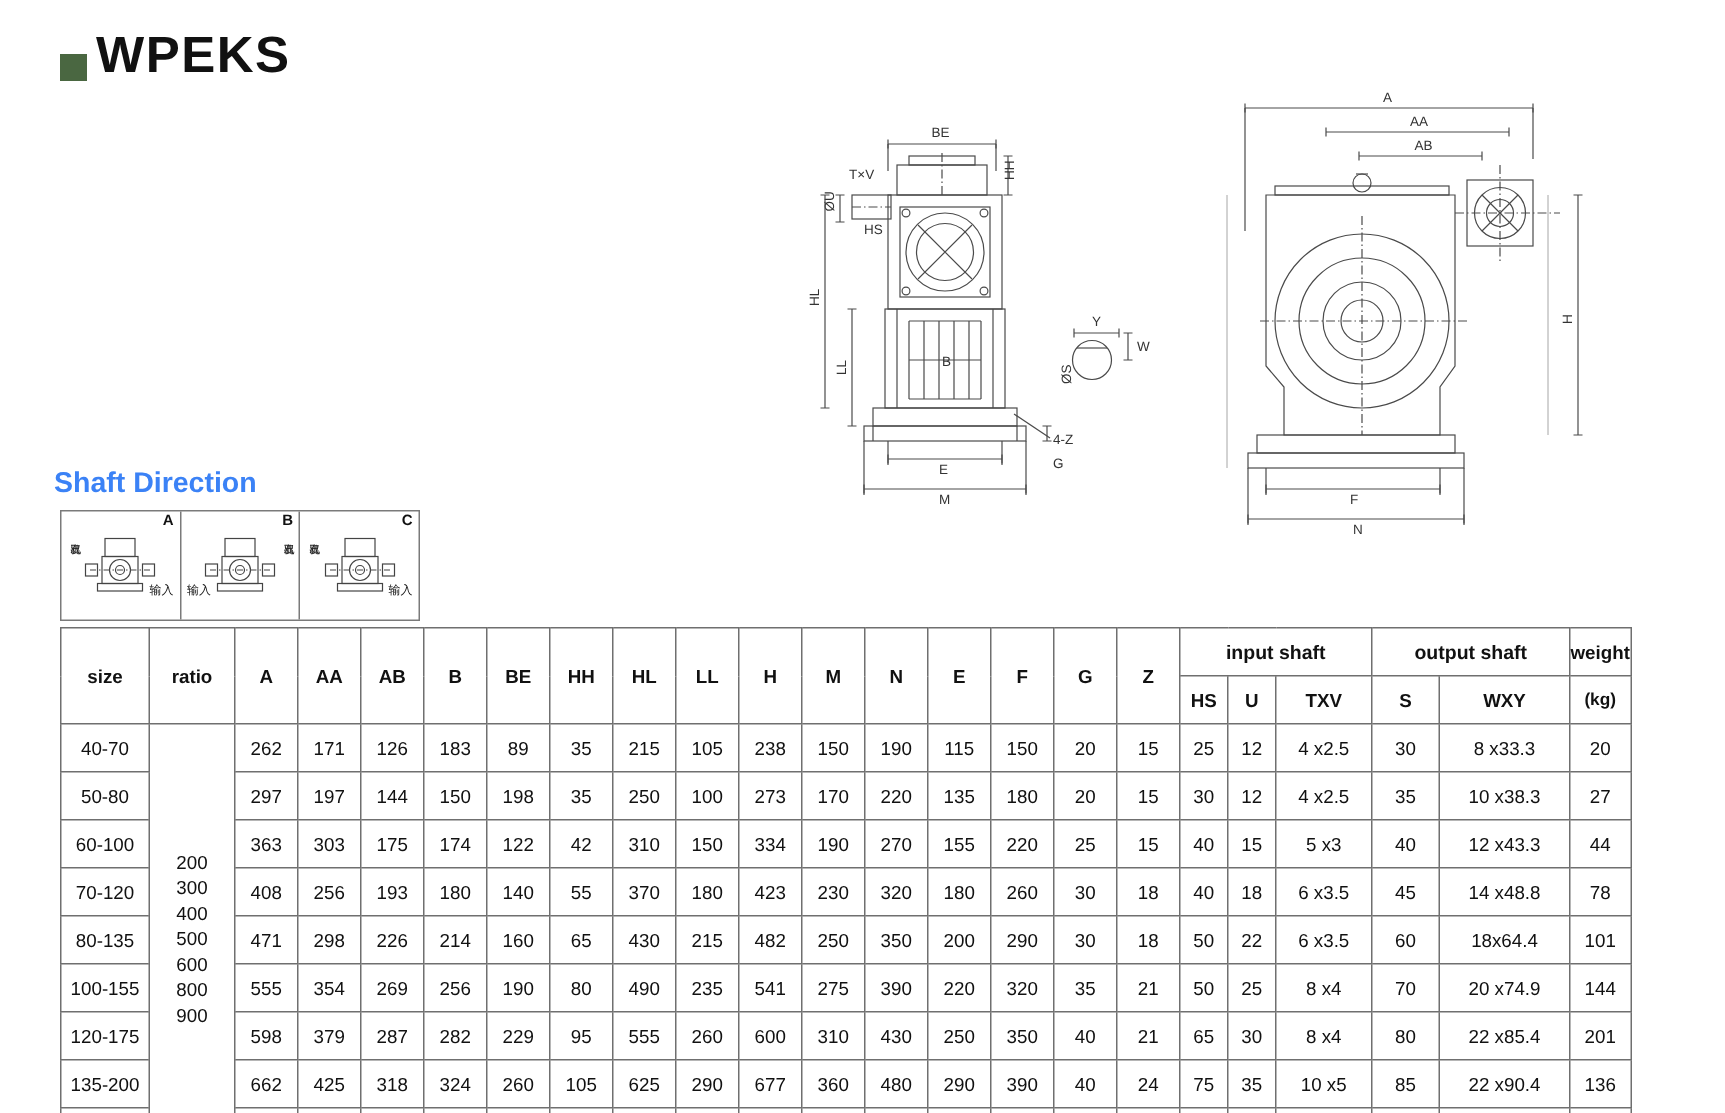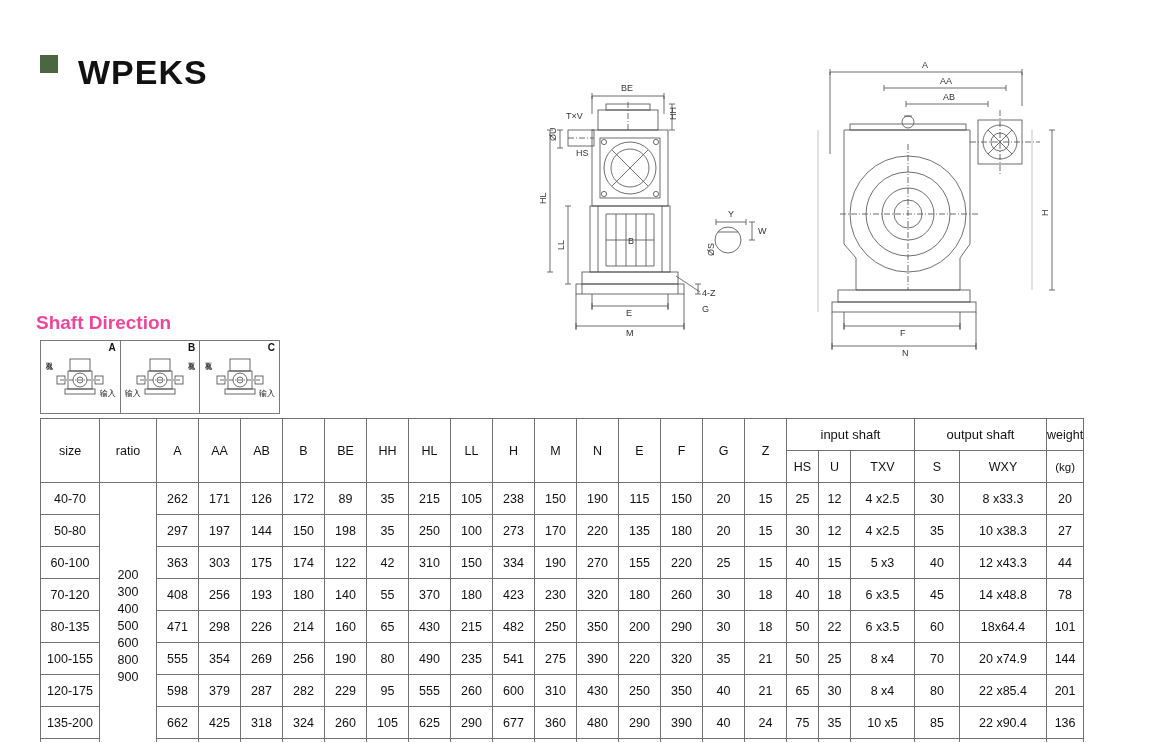--- a/index.html
+++ b/index.html
@@ -7,34 +7,34 @@
     width:1150px;height:742px;
     background:#ffffff;
     font-family:"Liberation Sans", sans-serif;
     color:#111;
     position:relative;
     overflow:hidden;
   }
   
   .title-row{
     position:absolute;left:40px;top:20px;
-    display:flex;align-items:flex-start;gap:20px;margin-top:35px;
+    display:flex;align-items:flex-end;gap:6px;
   }
   .title-marker{
     width:18px;height:18px;background:#4a6741;display:block;
   }
   .title-text{
     font-size:34px;font-weight:bold;letter-spacing:1px;color:#111;
     line-height:1;
   }
 
   
   .shaft-head{
     position:absolute;left:36px;top:312px;
-    font-size:19px;font-weight:bold;color:#ec4899;
+    font-size:19px;font-weight:bold;color:#3b82f6;
   }
   .shaft-box{
     position:absolute;left:40px;top:340px;
     width:238px;height:72px;
     border:1px solid #7a7a7a;
     display:flex;
   }
   .shaft-cell{
     flex:1;position:relative;border-right:1px solid #7a7a7a;
   }
@@ -68,21 +68,21 @@
     font-size:12.5px;
     color:#111;
   }
   table.spec th, table.spec td{
     border:1px solid #6f6f6f;
     text-align:center;
     vertical-align:middle;
     padding:0;
     height:31px;
   }
-  table.spec th{font-weight:normal;}
+  table.spec th{font-weight:bold;}
   .hdr-group{font-size:13px;}
   .c-size{width:58px;}
   .c-ratio{width:56px;}
   .c-num{width:41px;}
   .c-hs{width:31px;}
   .c-u{width:31px;}
   .c-txv{width:63px;}
   .c-s{width:44px;}
   .c-wxy{width:86px;}
   .c-w{width:36px;}
@@ -340,21 +340,21 @@
         <div>300</div>
         <div>400</div>
         <div>500</div>
         <div>600</div>
         <div>800</div>
         <div>900</div>
       </td>
       <td>262</td>
       <td>171</td>
       <td>126</td>
-      <td>172</td>
+      <td>183</td>
       <td>89</td>
       <td>35</td>
       <td>215</td>
       <td>105</td>
       <td>238</td>
       <td>150</td>
       <td>190</td>
       <td>115</td>
       <td>150</td>
       <td>20</td>

